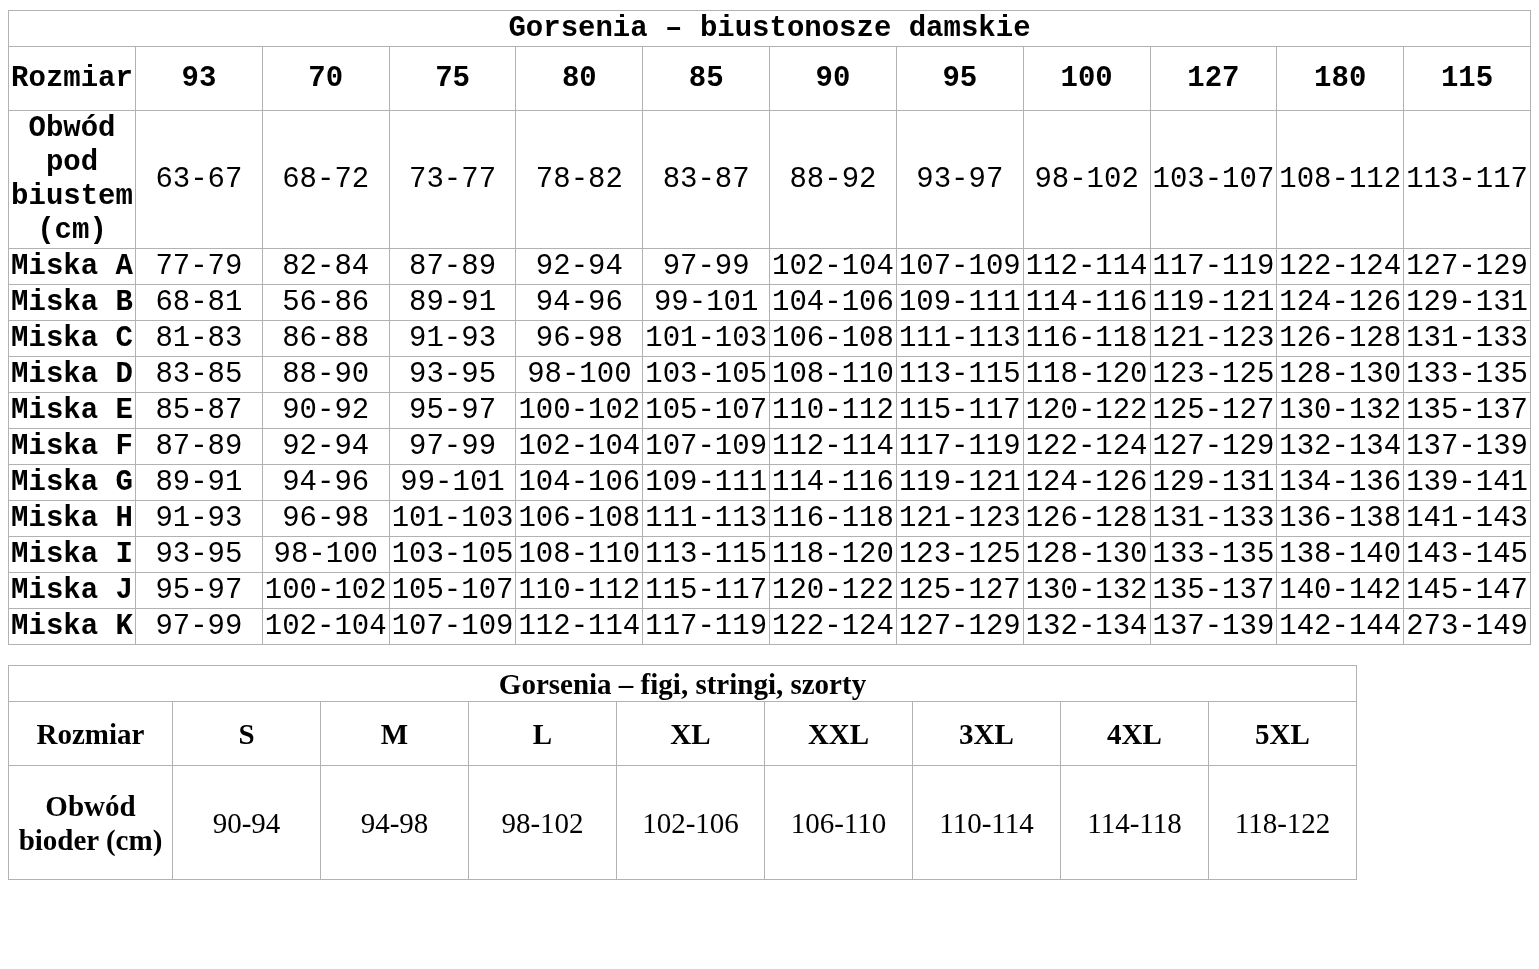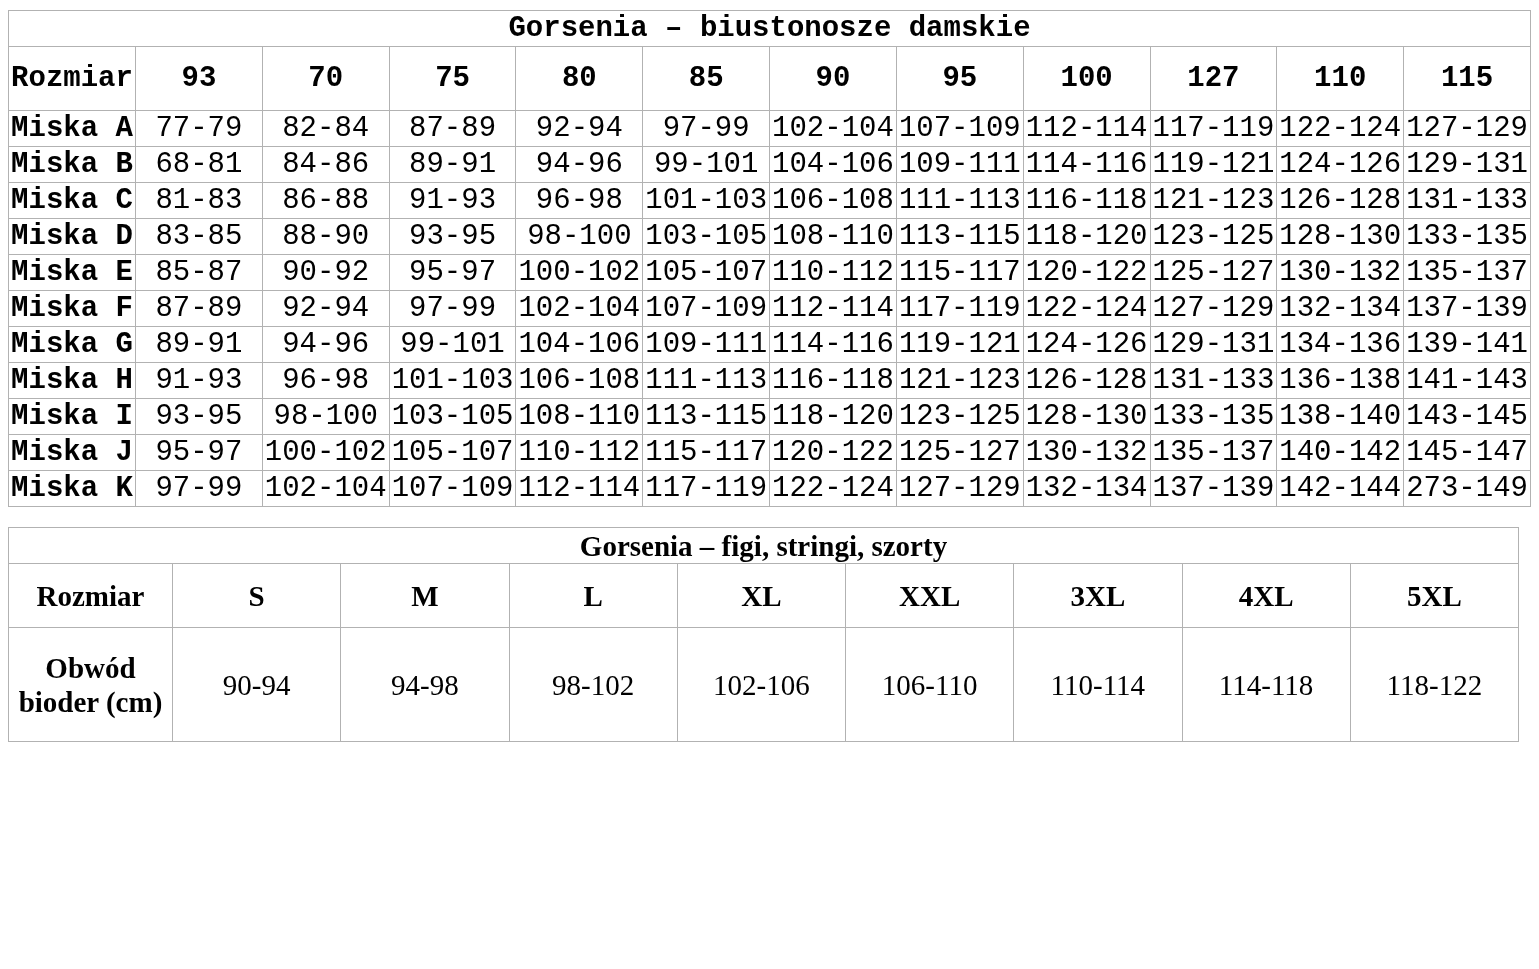--- a/index.html
+++ b/index.html
@@ -25,21 +25,21 @@
   }
   .title-cell, .header-cell, .label-cell { font-weight: bold; }
 
   #bras-table { width: 1523px; margin-top: 2px; font-family: Liberation Mono, monospace; }
   #bras-table .label-col { width: 127px; }
   #bras-table .title-row td   { height: 35px; }
   #bras-table .header-row td  { height: 63px; }
   #bras-table .measure-row td { height: 137px; }
   #bras-table .cup-row td     { height: 35px; }
 
-  #panties-table { width: 1511px; margin-top: 20px; }
+  #panties-table { width: 1349px; margin-top: 20px; }
   #panties-table .label-col { width: 164px; }
   #panties-table .title-row td   { height: 35px; }
   #panties-table .header-row td  { height: 63px; }
   #panties-table .measure-row td { height: 113px; }
 </style>
 </head>
 <body>
 
 <table class="size-table" id="bras-table">
   <colgroup id="bras-colgroup">
@@ -64,43 +64,57 @@
       <td class="label-cell">Rozmiar</td>
     <td class="header-cell">93</td>
         <td class="header-cell">70</td>
         <td class="header-cell">75</td>
         <td class="header-cell">80</td>
         <td class="header-cell">85</td>
         <td class="header-cell">90</td>
         <td class="header-cell">95</td>
         <td class="header-cell">100</td>
         <td class="header-cell">127</td>
-        <td class="header-cell">110</td>
+        <td class="header-cell">180</td>
         <td class="header-cell">115</td>
       </tr>
   </thead>
   <tbody id="bras-body">
+      <tr class="measure-row">
+        <td class="label-cell">Obwód pod biustem (cm)</td>
+        <td class="value-cell">63-67</td>
+        <td class="value-cell">68-72</td>
+        <td class="value-cell">73-77</td>
+        <td class="value-cell">78-82</td>
+        <td class="value-cell">83-87</td>
+        <td class="value-cell">88-92</td>
+        <td class="value-cell">93-97</td>
+        <td class="value-cell">98-102</td>
+        <td class="value-cell">103-107</td>
+        <td class="value-cell">108-112</td>
+        <td class="value-cell">113-117</td>
+      </tr>
       <tr class="cup-row">
         <td class="label-cell">Miska A</td>
         <td class="value-cell">77-79</td>
         <td class="value-cell">82-84</td>
         <td class="value-cell">87-89</td>
         <td class="value-cell">92-94</td>
         <td class="value-cell">97-99</td>
         <td class="value-cell">102-104</td>
         <td class="value-cell">107-109</td>
         <td class="value-cell">112-114</td>
         <td class="value-cell">117-119</td>
         <td class="value-cell">122-124</td>
         <td class="value-cell">127-129</td>
       </tr>
       <tr class="cup-row">
         <td class="label-cell">Miska B</td>
         <td class="value-cell">68-81</td>
-        <td class="value-cell">84-86</td>
+        <td class="value-cell">56-86</td>
         <td class="value-cell">89-91</td>
         <td class="value-cell">94-96</td>
         <td class="value-cell">99-101</td>
         <td class="value-cell">104-106</td>
         <td class="value-cell">109-111</td>
         <td class="value-cell">114-116</td>
         <td class="value-cell">119-121</td>
         <td class="value-cell">124-126</td>
         <td class="value-cell">129-131</td>
       </tr>

